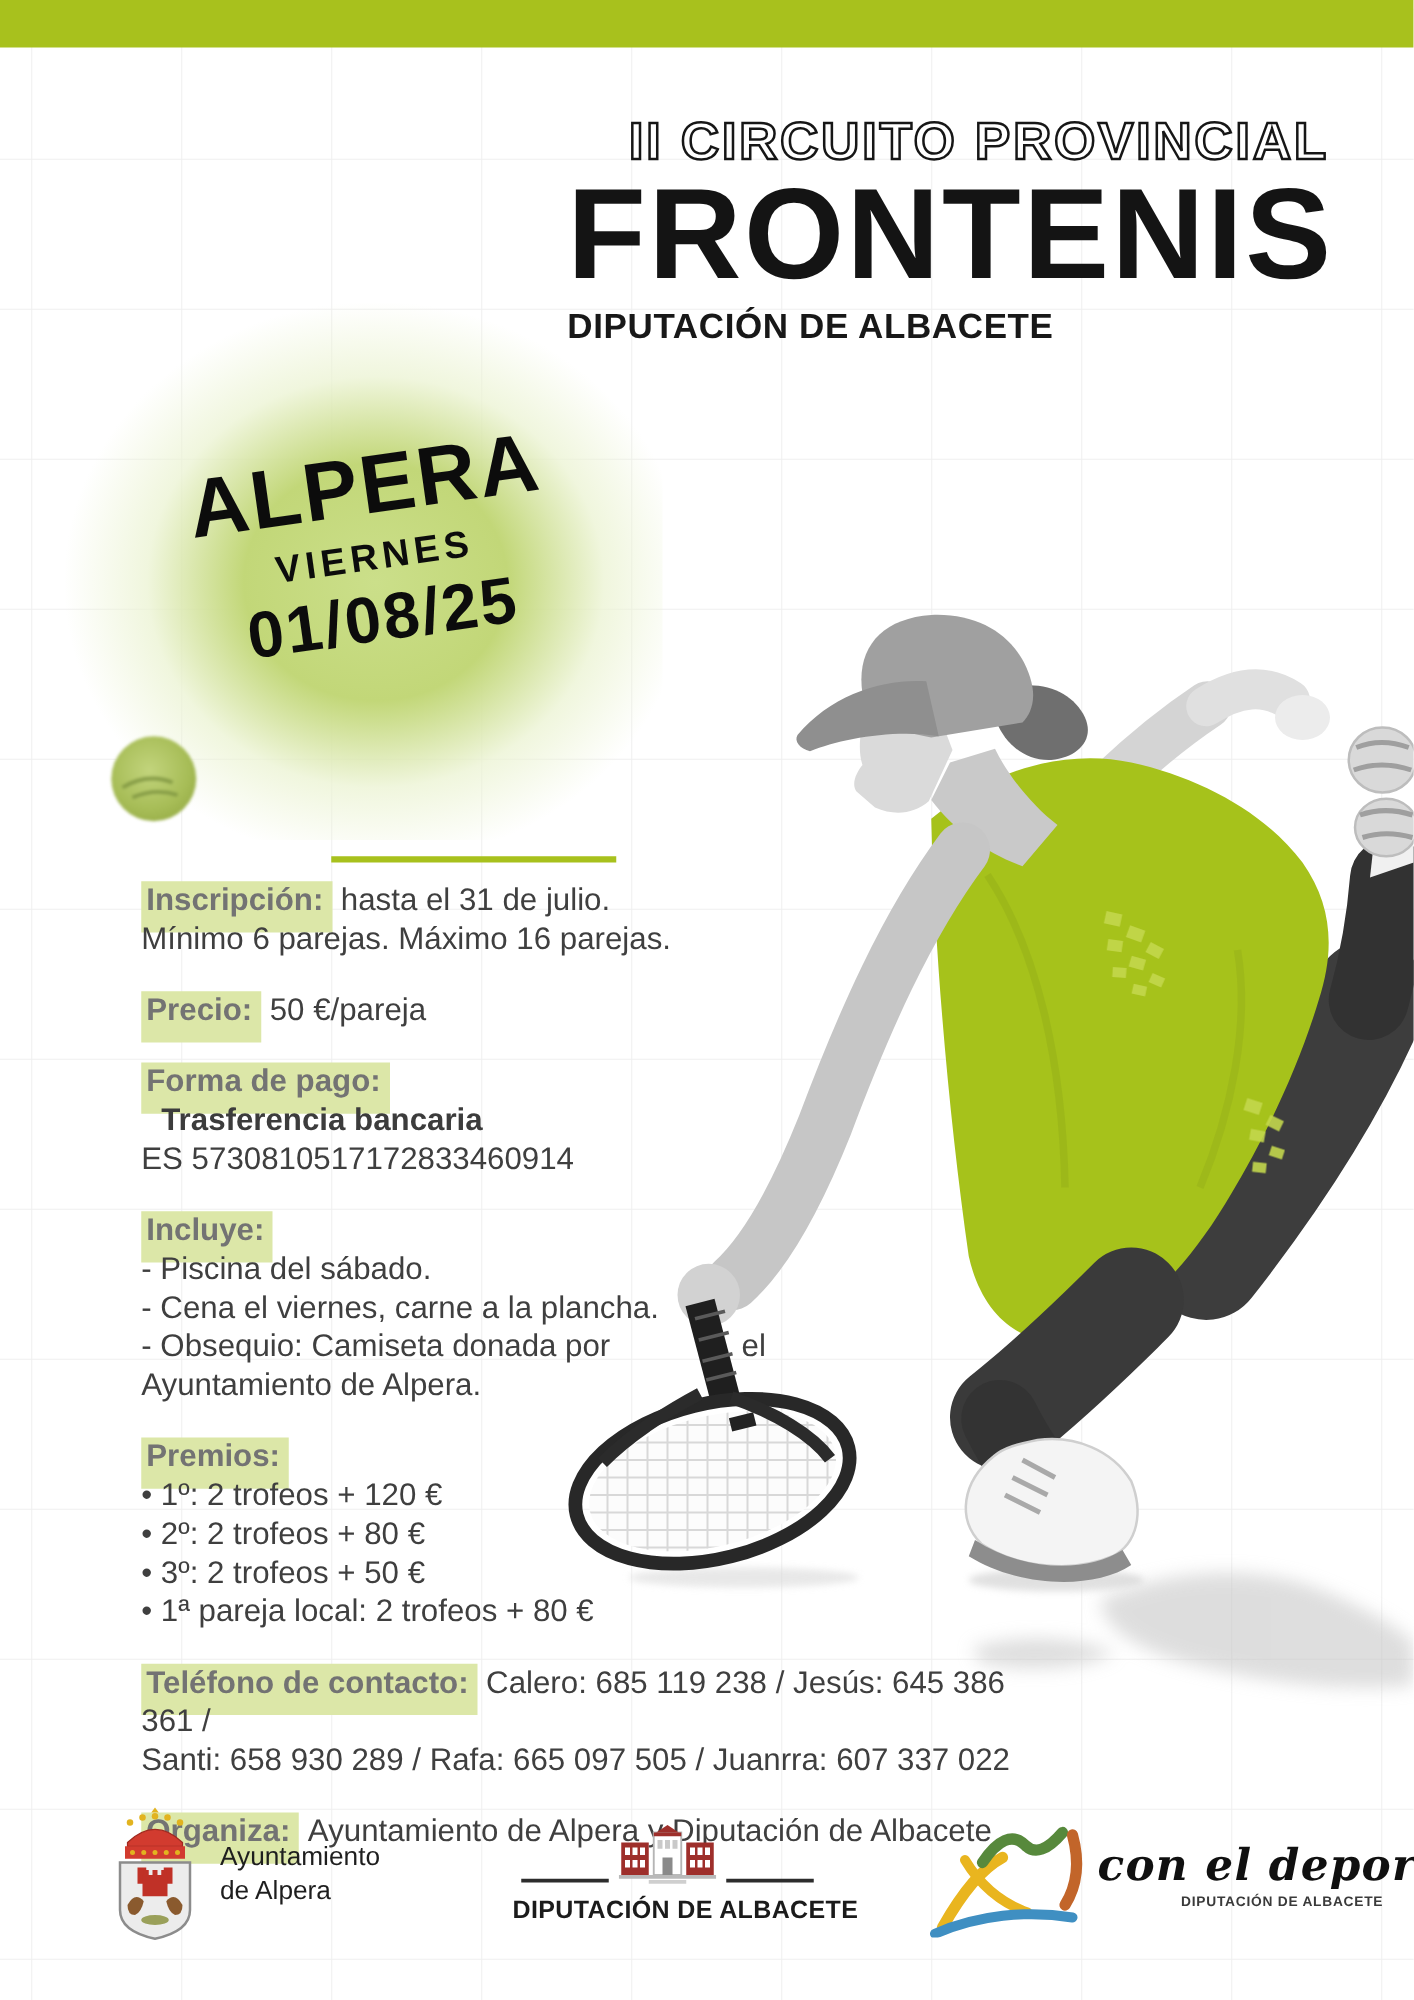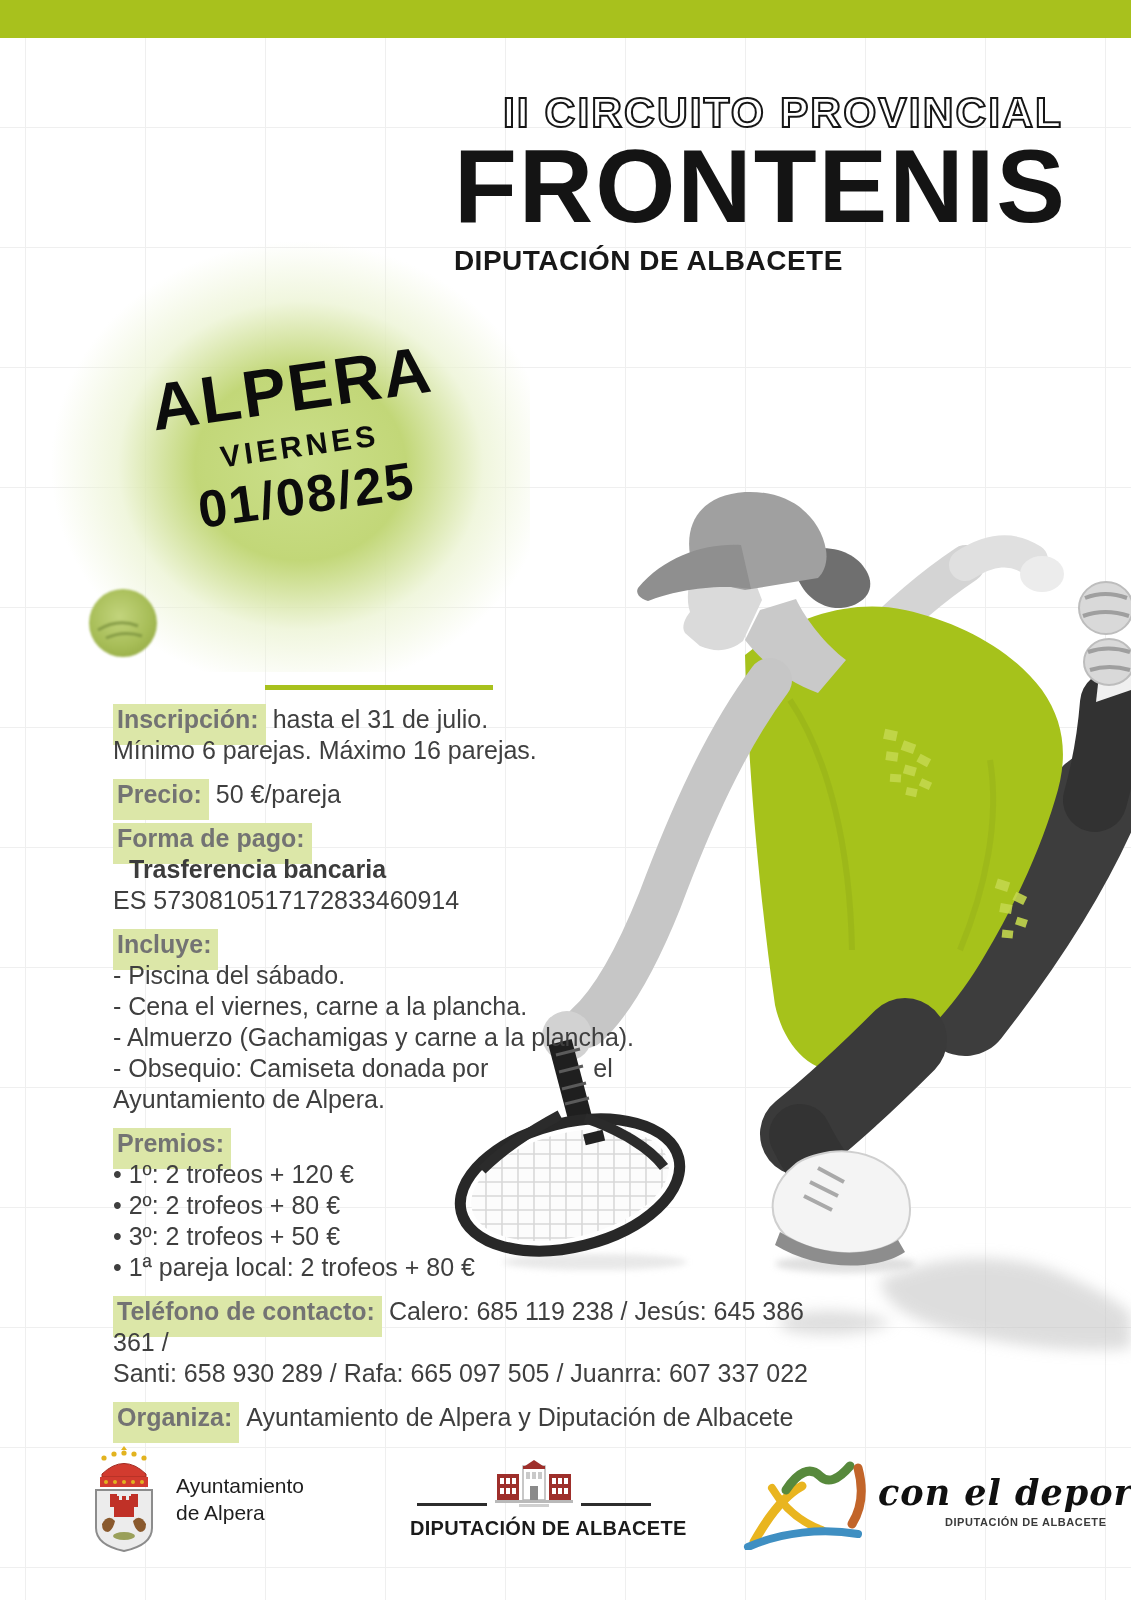--- a/index.html
+++ b/index.html
@@ -44,21 +44,21 @@
   .player-svg{ position:absolute; left:0; top:0; width:1131px; height:1600px; z-index:1; pointer-events:none; }
 
   
   .content{ position:absolute; left:113px; top:682px; width:700px; z-index:3; color:#3f3f3f; }
   .sec-title{
     position:relative; display:inline-block; font-size:41px; font-style:italic; font-weight:700;
     color:#0f0f0f; letter-spacing:0; padding-bottom:12px; margin-bottom:6px;
   }
   .sec-underline{ position:absolute; left:152px; bottom:4px; width:228px; height:5px; background:#a8c11d; }
   .line{ font-size:25px; line-height:31px; }
-  .gap-top{ margin-top:13px; }
+  .gap-top{ margin-top:26px; }
   .hl{
     font-weight:700; color:#737373; background:#dce7a8;
     padding:1px 7px 12px 4px; margin-right:7px;
   }
   .semi{ font-weight:700; color:#3c3c3c;margin-left:16px; }
   .obsequio-gap{ display:inline-block; width:105px; }
 
   
   .f-alpera{ position:absolute; left:88px; top:1444px; display:flex; align-items:center; gap:16px; z-index:3; }
   .f-alpera-text{ font-size:21px; line-height:27px; color:#1e1e1e; }
@@ -225,21 +225,20 @@
       <span class="hl">Forma de pago:</span>
     </p>
     <p class="line semi">Trasferencia bancaria</p>
     <p class="line">ES 5730810517172833460914</p>
 
     <p class="line gap-top">
       <span class="hl">Incluye:</span>
     </p>
     <p class="line">- Piscina del sábado.</p>
     <p class="line">- Cena el viernes, carne a la plancha.</p>
-    <p class="line">- Almuerzo (Gachamigas y carne a la plancha).</p>
     <p class="line">
       <span>- Obsequio: Camiseta donada por</span><span class="obsequio-gap"></span><span>el</span>
     </p>
     <p class="line">Ayuntamiento de Alpera.</p>
 
     <p class="line gap-top">
       <span class="hl">Premios:</span>
     </p>
     <p class="line">• 1º: 2 trofeos + 120 €</p>
     <p class="line">• 2º: 2 trofeos + 80 €</p>

